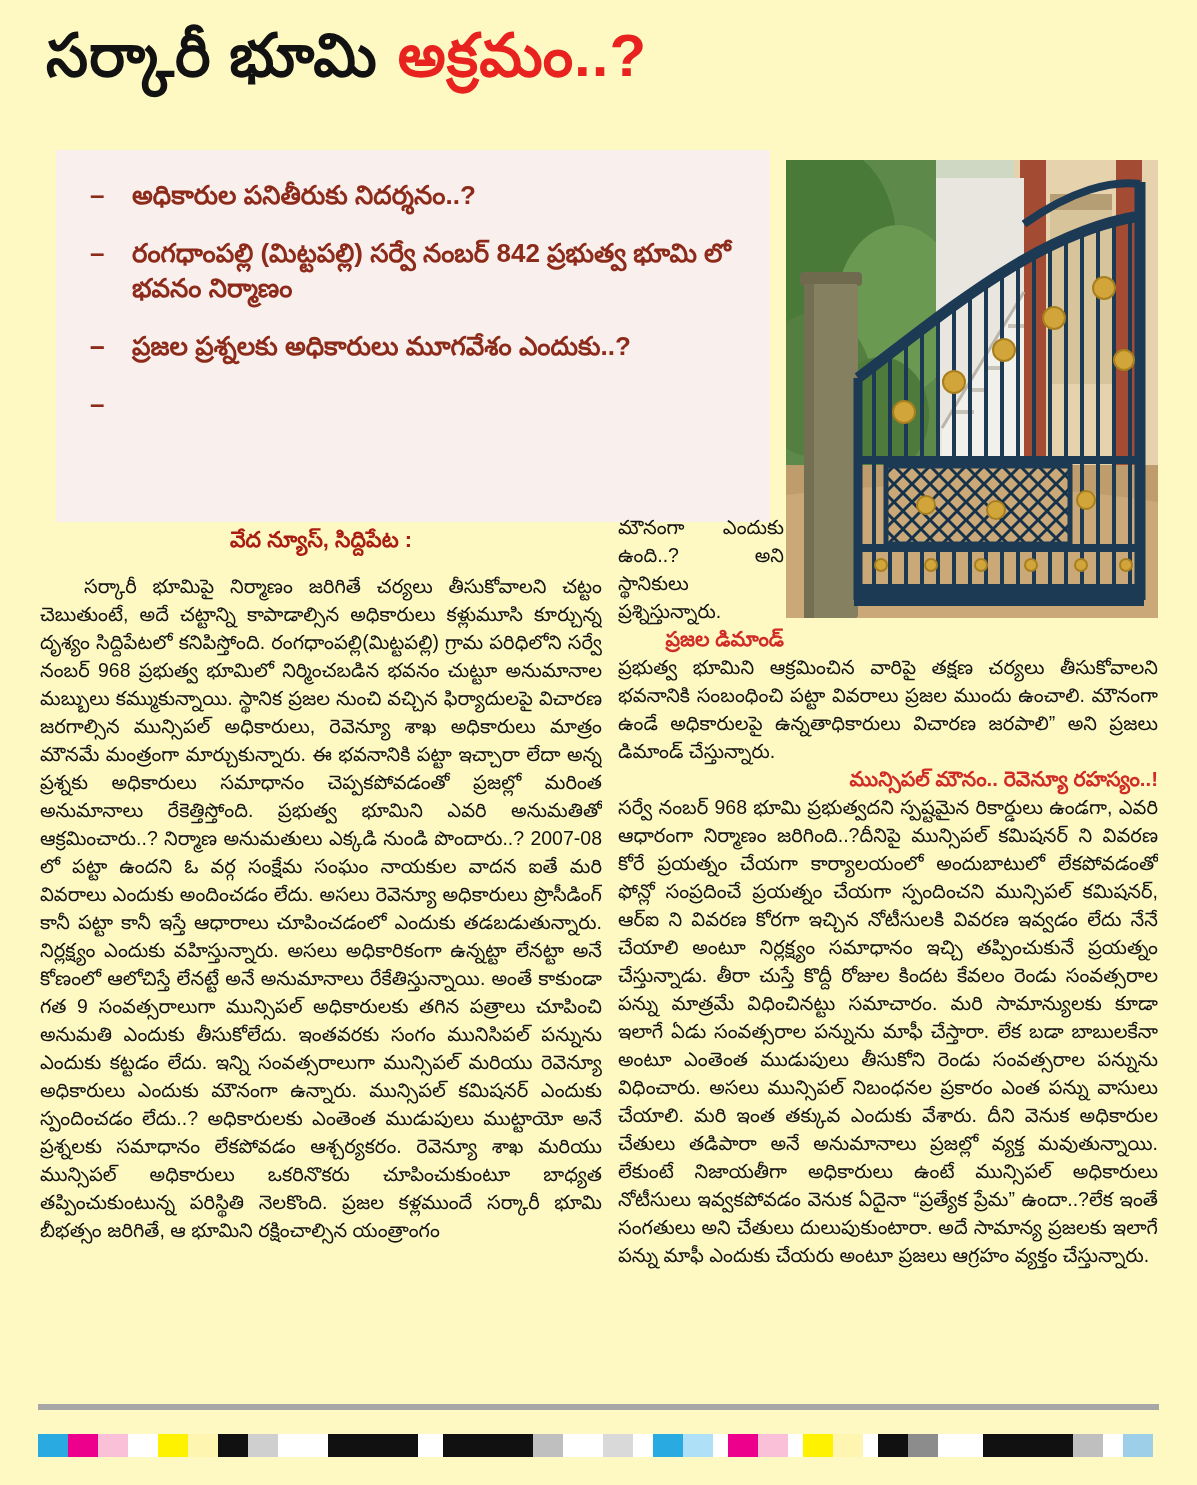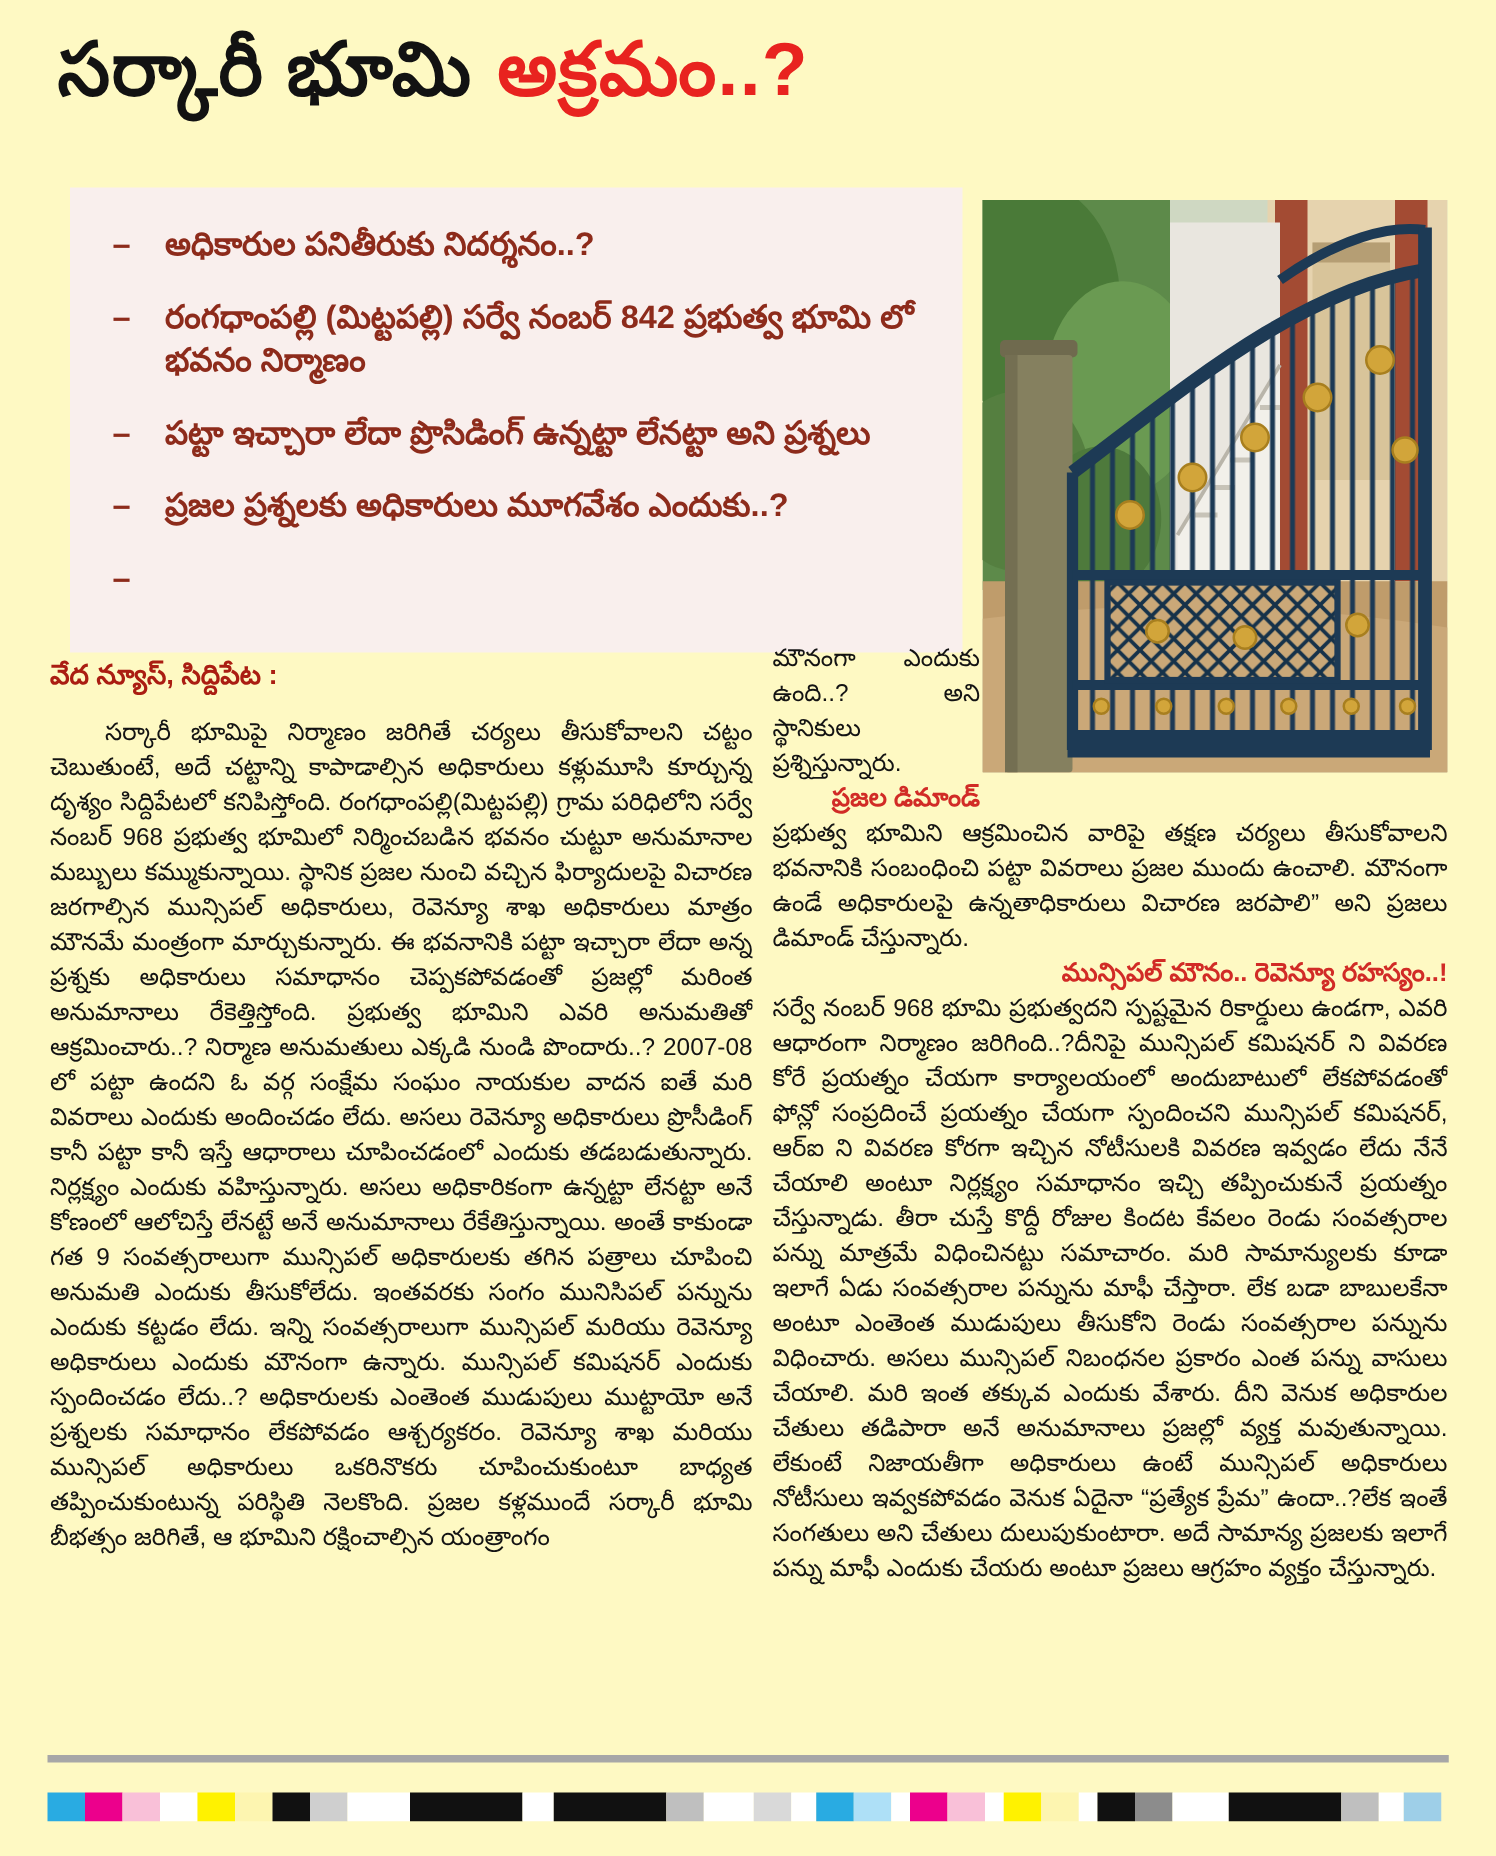--- a/index.html
+++ b/index.html
@@ -21,21 +21,21 @@
                 color:#8d2b1b; font-weight:700; font-size:26px; line-height:1.35; }
   .bullet-row .dash { position:absolute; left:4px; top:0; }
 
   
   .gate-photo { position:absolute; left:786px; top:160px; width:372px; height:458px; }
   .gate-photo svg { display:block; }
 
   
   .col-left  { position:absolute; left:40px;  top:527px; width:562px; height:858px; overflow:hidden; }
   .col-right { position:absolute; left:618px; top:513px; width:540px; height:872px; overflow:hidden; }
-  .byline { color:#aa1d12; font-weight:700; font-size:22px; margin:0 0 14px 0; }
+  .byline { color:#aa1d12; font-weight:700; font-size:22px; margin:0 0 14px 0;text-align:center; }
   .body-text { font-size:19.5px; line-height:28px; text-align:justify; color:#131313; margin:0; }
   .first-para { text-indent:44px; }
   .photo-spacer { float:right; width:374px; height:132px; }
   .subhead { color:#d12b26; font-weight:700; font-size:20.5px; line-height:28px; margin:0;text-align:right; }
 
   
   .separator { position:absolute; left:38px; top:1404px; width:1121px; height:6px; background:#a7a7a7; }
   .colorbar  { position:absolute; left:38px; top:1434px; width:1121px; height:23px; display:flex; }
   .seg { height:100%; flex:0 0 auto; }
 </style>
@@ -55,21 +55,20 @@
         <span class="btext">అధికారుల పనితీరుకు నిదర్శనం..?</span>
       </div>
 
       <div class="bullet-row">
         <span class="dash">–</span>
         <span class="btext">రంగధాంపల్లి (మిట్టపల్లి) సర్వే నంబర్ 842 ప్రభుత్వ భూమి లో భవనం నిర్మాణం</span>
       </div>
 
       <div class="bullet-row">
         <span class="dash">–</span>
-        <span class="btext">పట్టా ఇచ్చారా లేదా  ప్రొసిడింగ్ ఉన్నట్టా లేనట్టా అని ప్రశ్నలు</span>
       </div>
 
       <div class="bullet-row">
         <span class="dash">–</span>
         <span class="btext">ప్రజల ప్రశ్నలకు అధికారులు మూగవేశం ఎందుకు..?</span>
       </div>
 
       <div class="bullet-row">
         <span class="dash">–</span>
       </div>

